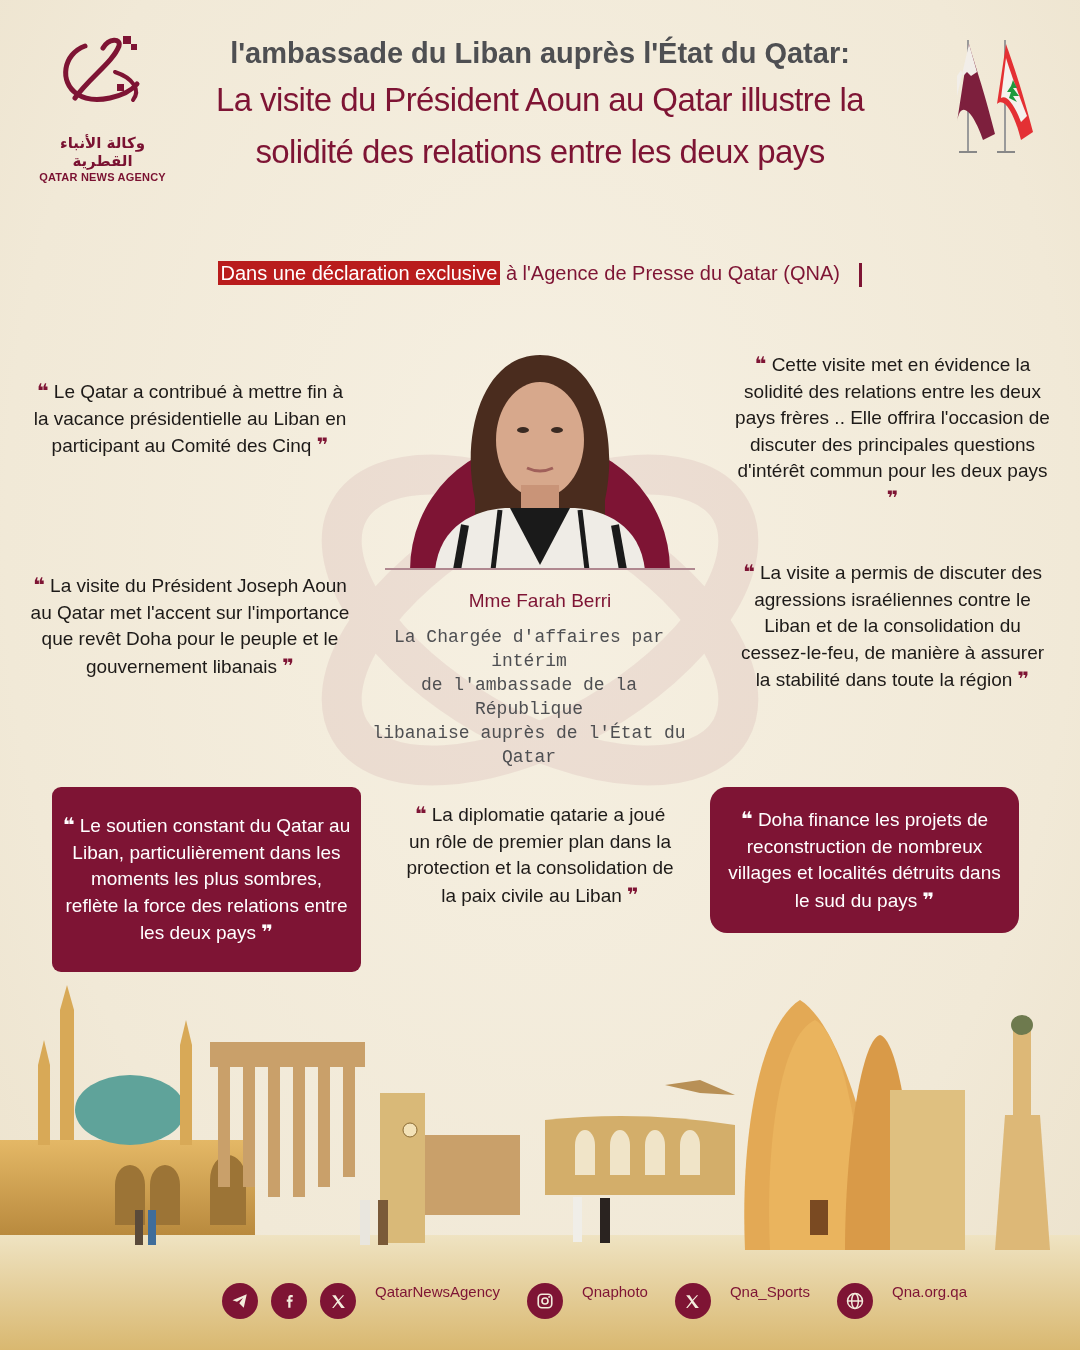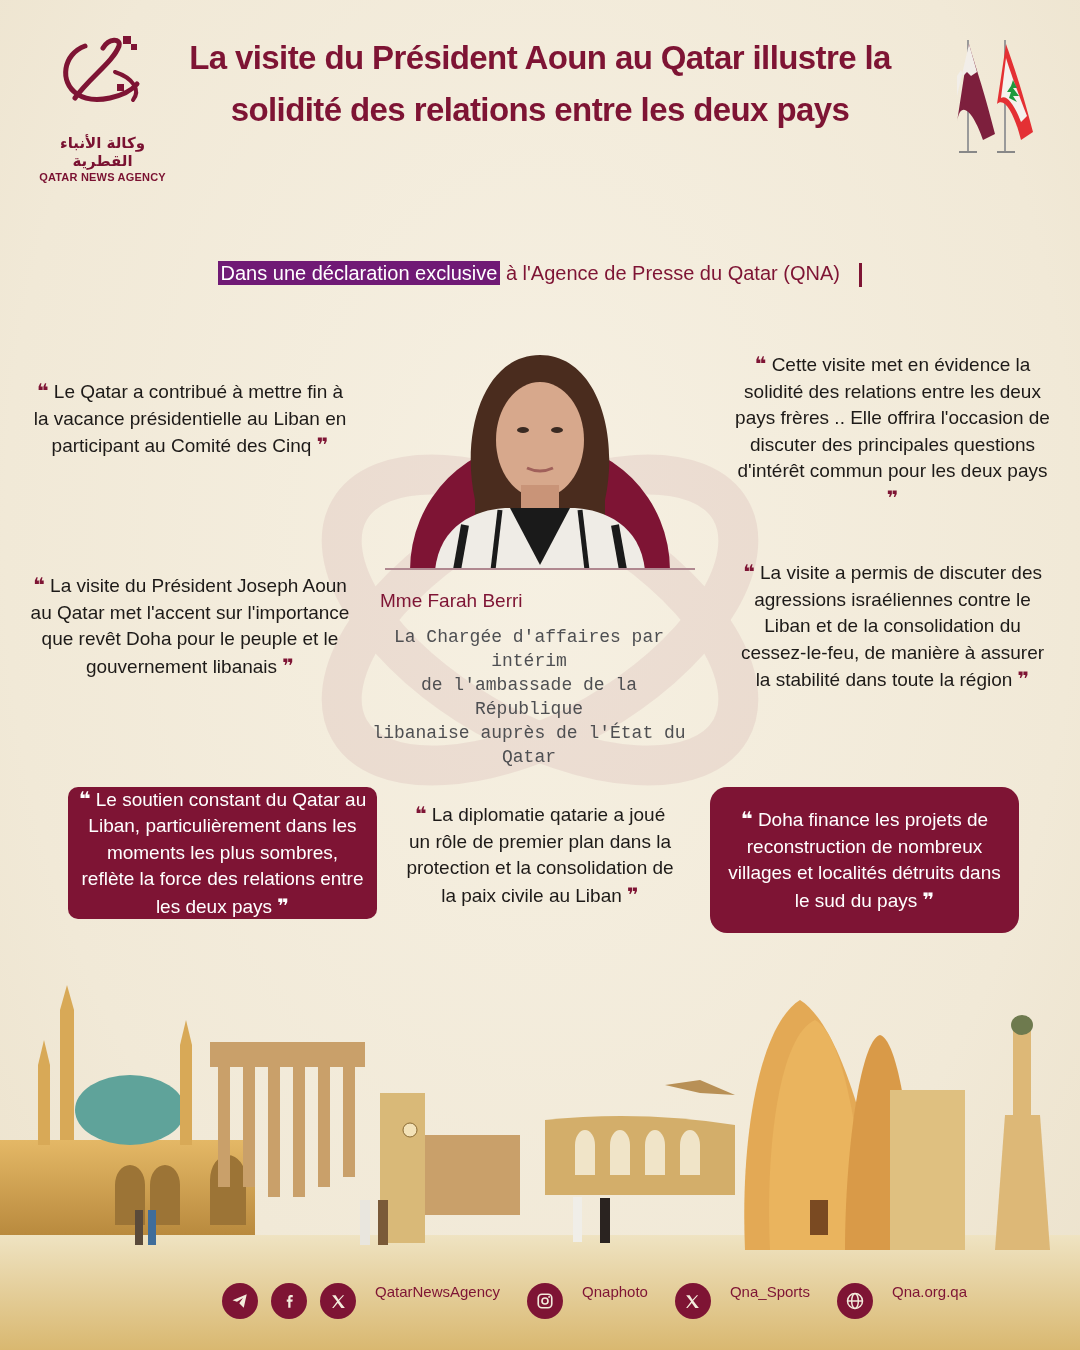--- a/index.html
+++ b/index.html
@@ -28,54 +28,54 @@
     .logo-ar { font-size: 15px; color: #7a1131; font-weight: bold; margin-top: 22px; direction: rtl; }
     .logo-en { font-size: 11px; color: #7a1131; font-weight: bold; letter-spacing: 0.2px; margin-top: 1px; font-family: "Liberation Sans", sans-serif; }
 
     .title-block { left: 170px; top: 32px; width: 740px; text-align: center; }
     .title-grey {
       font-family: "Liberation Sans", sans-serif;
       font-weight: bold; color: #4e4f52; font-size: 29px; line-height: 42px;
     }
     .title-red {
       font-family: "Liberation Sans", sans-serif;
-      font-weight: bold; color: #7e1434; font-size: 33px; line-height: 52px;
+      font-weight: normal; color: #7e1434; font-size: 33px; line-height: 52px;
       letter-spacing: -0.6px;
     }
     .flags { left: 955px; top: 36px; width: 85px; height: 120px; }
 
     .subtitle { left: 0; top: 262px; width: 1080px; text-align: center; font-size: 20px; font-family: "Liberation Sans", sans-serif; }
-    .sub-hl { background: #701a75; color: #fff; padding: 1px 3px; }
+    .sub-hl { background: #b91c1c; color: #fff; padding: 1px 3px; }
     .sub-red { color: #7e1434; }
     .sub-bar { display: inline-block; width: 3px; height: 24px; background: #7e1434; vertical-align: middle; margin-left: 14px; }
 
     
     .quote {
       font-family: "Liberation Sans", sans-serif;
       font-size: 19px; line-height: 26.5px; text-align: center; color: #1d1a18;
     }
     .qm { color: #7e1434; font-weight: bold; font-size: 20px; font-family: "DejaVu Sans", sans-serif; }
     .box .qm { color: #fff; }
     .box {
       background: #7e1434; color: #fff; border-radius: 10px;
       padding: 10px 10px; display: flex; align-items: center; justify-content: center;
     }
 
     .q1 { left: 30px; top: 378px; width: 320px; }
     .q2 { left: 735px; top: 351px; width: 315px; }
     .q3 { left: 30px; top: 572px; width: 320px; }
     .q4 { left: 735px; top: 559px; width: 315px; }
-    .q5 { left: 68px; top: 787px; width: 309px; height: 132px; }
+    .q5 { left: 52px; top: 787px; width: 309px; height: 185px; border-radius: 9px; }
     .q6 { left: 405px; top: 801px; width: 270px; }
     .q7 { left: 710px; top: 787px; width: 309px; height: 146px; border-radius: 17px; }
 
     
     .portrait { left: 405px; top: 350px; width: 270px; height: 220px; }
     .portrait-line { left: 385px; top: 568px; width: 310px; height: 2px; background: #b08890; }
-    .person-name { left: 380px; top: 590px; width: 320px; text-align: left; color: #7e1434; font-size: 19px; font-family: "Liberation Sans", sans-serif; }
+    .person-name { left: 380px; top: 590px; width: 320px; text-align: center; color: #7e1434; font-size: 19px; font-family: "Liberation Sans", sans-serif; }
     .person-title { left: 369px; top: 625px; width: 320px; text-align: center; color: #4e4f52; font-size: 18px; line-height: 24px; font-family: Liberation Mono, monospace; }
 
     
     .landmarks { left: 0; top: 985px; width: 1080px; height: 365px; }
 
     
     .footer { left: 222px; top: 1283px; height: 38px; display: flex; gap: 9px; }
     .soc-circle {
       width: 36px; height: 36px; border-radius: 50%; background: #7e1434;
       display: inline-flex; align-items: center; justify-content: center; margin-right: 4px;
@@ -99,20 +99,21 @@
     <path d="M60 40 C 78 46, 86 58, 78 68" fill="none" stroke="#7e1434" stroke-width="4" stroke-linecap="round"></path>
     <rect x="68" y="4" width="8" height="8" fill="#7e1434"></rect>
     <rect x="76" y="12" width="6" height="6" fill="#7e1434"></rect>
     <rect x="62" y="52" width="7" height="7" fill="#7e1434"></rect>
   </svg>
   <div class="logo-ar">وكالة الأنباء القطرية</div>
   <div class="logo-en">QATAR NEWS AGENCY</div>
 </div>
 
 <div class="layer title-block">
+  <div class="title-grey">l'ambassade du Liban auprès l'État du Qatar:</div>
   <div class="title-red">La visite du Président Aoun au Qatar illustre la</div>
   <div class="title-red">solidité des relations entre les deux pays</div>
 </div>
 
 <svg class="layer flags" viewBox="0 0 85 120">
   <line x1="13" y1="4" x2="13" y2="116" stroke="#9a9a9a" stroke-width="2"></line>
   <line x1="50" y1="4" x2="50" y2="116" stroke="#9a9a9a" stroke-width="2"></line>
   <line x1="4" y1="116" x2="22" y2="116" stroke="#888" stroke-width="2"></line>
   <line x1="42" y1="116" x2="60" y2="116" stroke="#888" stroke-width="2"></line>
 

